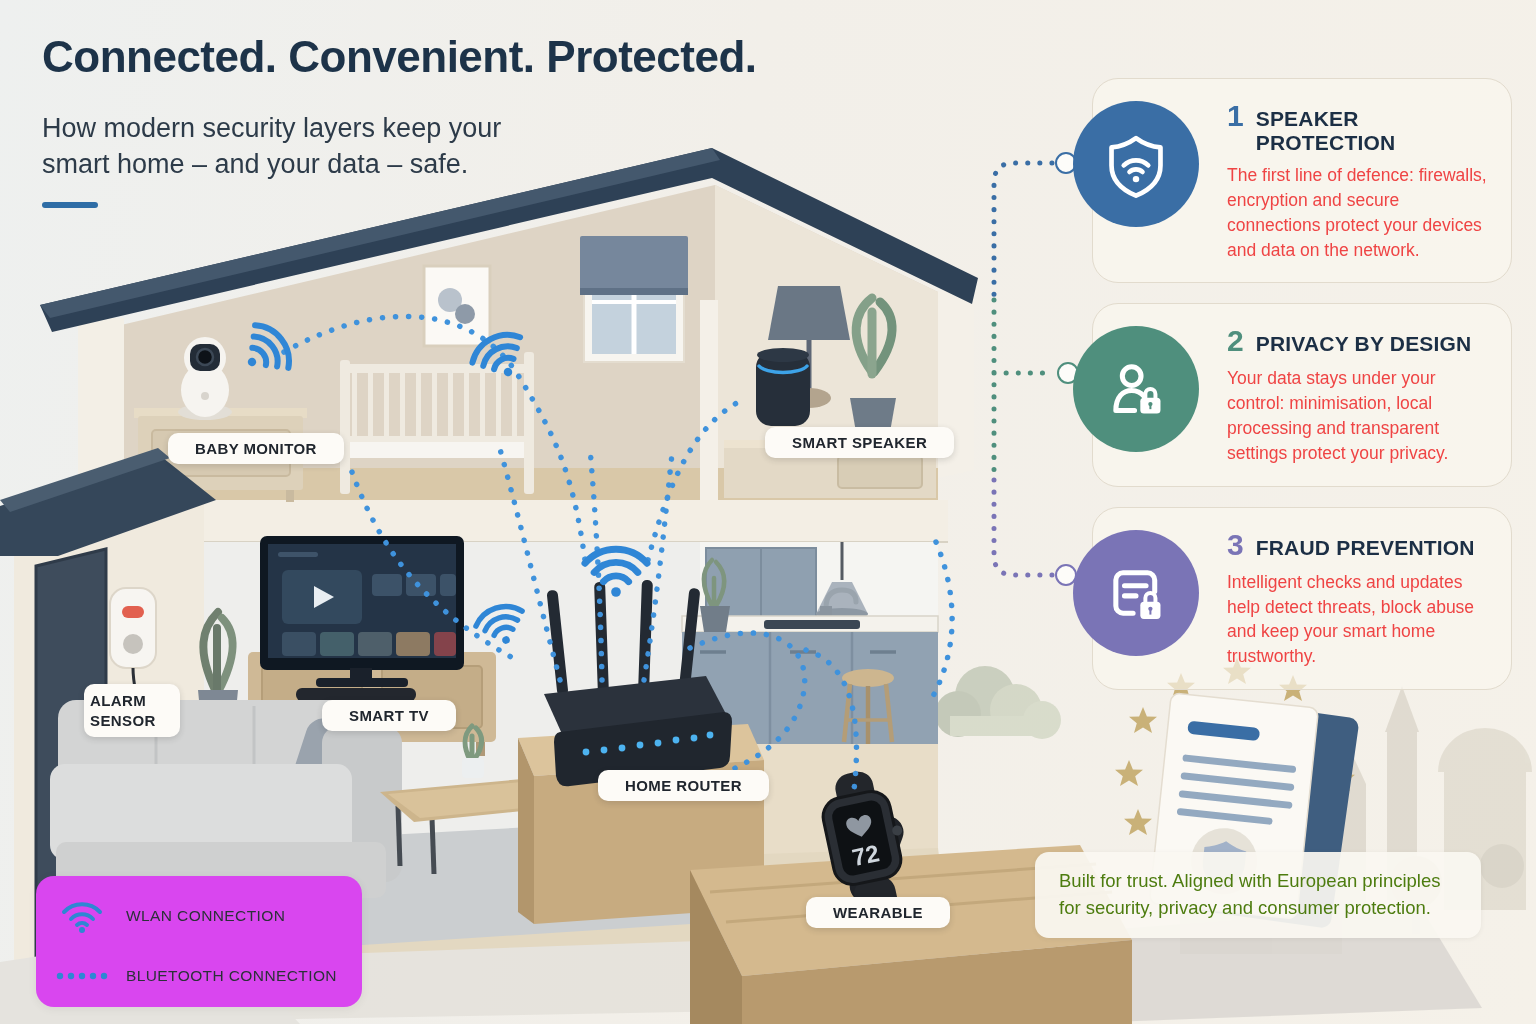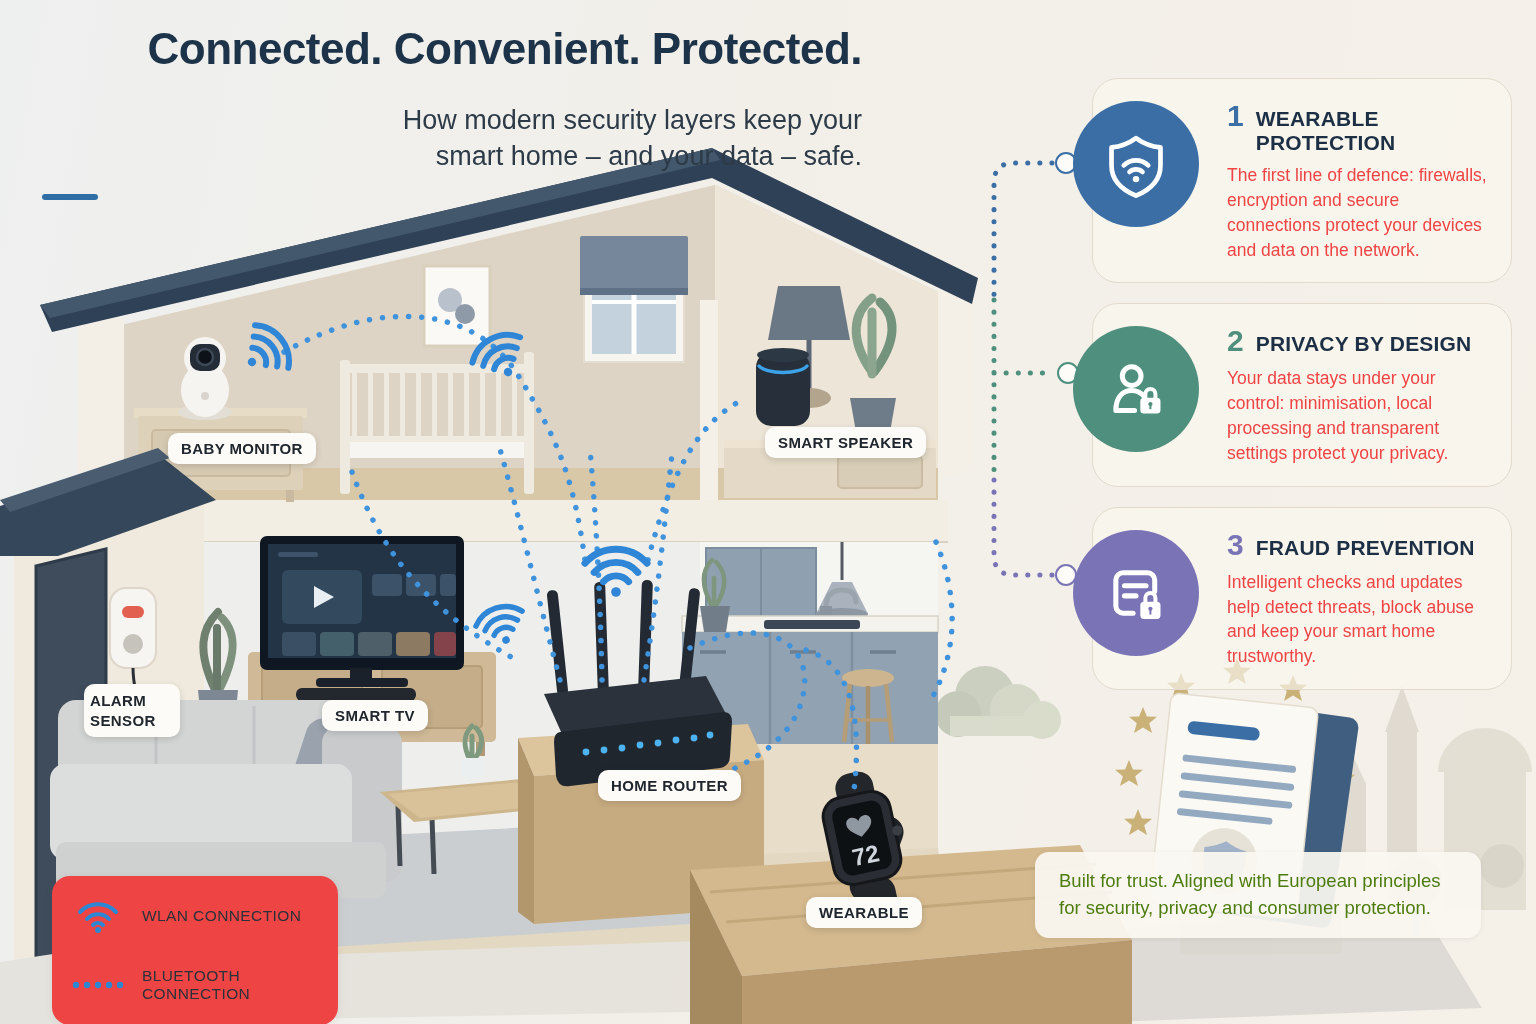--- a/index.html
+++ b/index.html
@@ -5,35 +5,35 @@
   * { margin:0; padding:0; box-sizing:border-box; }
   html,body { width:1536px; height:1024px; overflow:hidden; }
   body {
     position:relative;
     font-family:"Liberation Sans", sans-serif;
     background:linear-gradient(100deg,#eef0ef 0%,#f2efe9 45%,#f5f1e9 100%);
   }
   svg.scene { position:absolute; left:0; top:0; z-index:1; }
 
   
-  .title-block { position:absolute; left:42px; top:24px; z-index:5; width:820px;text-align:right; }
+  .title-block { position:absolute; left:42px; top:32px; z-index:5; width:820px; }
   .title-block h1 {
     font-size:44px; font-weight:700; letter-spacing:-0.5px;
     color:#1d3349;
   }
   .subtitle { margin-top:29px; font-size:27px; line-height:1.32; color:#2d3b49; font-weight:400; }
   .subtitle span { display:block; }
   .accent-bar { margin-top:20px; width:56px; height:6px; border-radius:3px; background:#2e6da6; }
 
   
   .device-label {
     position:absolute; z-index:4;
     background:#fdfbf7; color:#20262e;
     font-size:15px; font-weight:700; letter-spacing:0.4px;
-    padding:7px 13px; border-radius:10px;
+    padding:7px 27px; border-radius:10px;
     box-shadow:0 2px 6px rgba(40,40,40,.16);
     white-space:nowrap;
   }
   .device-label.wrap { white-space:normal; text-align:left; line-height:1.3; width:96px; padding:7px 6px; }
 
   
   .cards { position:absolute; left:1092px; top:78px; width:420px; z-index:5; display:flex; flex-direction:column; gap:20px; }
   .card {
     position:relative;
     border:1.5px solid #e2dbcd; border-radius:26px;
@@ -51,22 +51,22 @@
   .card-head { display:flex; align-items:baseline; gap:12px; margin-bottom:8px; }
   .card-number { font-size:30px; font-weight:800; }
   .card.c1 .card-number { color:#3a6ea5; }
   .card.c2 .card-number { color:#4f8f7d; }
   .card.c3 .card-number { color:#7a74b6; }
   .card-title { font-size:21px; font-weight:800; letter-spacing:0.2px; color:#1c2f45; }
   .card-body { font-size:17.5px; line-height:1.42; color:#ef4444; }
 
   
   .legend {
-    position:absolute; left:52px; top:876px; width:286px; z-index:5;
-    background:#ef4444; border-radius:18px; box-shadow:0 2px 8px rgba(60,60,60,.08);
+    position:absolute; left:36px; top:876px; width:326px; z-index:5;
+    background:#d946ef; border-radius:18px; box-shadow:0 2px 8px rgba(60,60,60,.08);
     padding:22px 20px;
   }
   .legend-row { display:flex; align-items:center; gap:18px; }
   .legend-row + .legend-row { margin-top:33px; }
   .legend-icon { width:52px; display:flex; justify-content:center; }
   .legend-label { font-size:15.5px; font-weight:500; letter-spacing:0.4px; color:#2b3138; }
 
   
   .trust-note {
     position:absolute; left:1028px; top:852px; width:446px; z-index:5;
@@ -453,21 +453,21 @@
     <div class="card-icon">
       <svg width="72" height="72" viewBox="0 0 100 100" fill="none" stroke="#ffffff" stroke-width="6.5" stroke-linecap="round" stroke-linejoin="round">
         <path d="M50,14 C61,22 73,26 84,27 L84,52 C84,73 69,86 50,94 C31,86 16,73 16,52 L16,27 C27,26 39,22 50,14 Z"></path>
         <path d="M33,52 A24,24 0 0 1 67,52"></path>
         <path d="M41,61 A13,13 0 0 1 59,61"></path>
         <circle cx="50" cy="71" r="4.5" fill="#ffffff" stroke="none"></circle>
       </svg>
     </div>
     <div class="card-head">
       <span class="card-number">1</span>
-      <span class="card-title">WEARABLE PROTECTION</span>
+      <span class="card-title">SPEAKER PROTECTION</span>
     </div>
     <p class="card-body">The first line of defence: firewalls, encryption and secure connections protect your devices and data on the network.</p>
   </article>
 
   <article class="card c2">
     <div class="card-icon">
       <svg width="72" height="72" viewBox="0 0 100 100" fill="none" stroke="#ffffff" stroke-width="7" stroke-linecap="round" stroke-linejoin="round">
         <circle cx="44" cy="32" r="13"></circle>
         <path d="M22,80 C22,61 32,52 44,52 C51,52 57,55 61,60 M22,80 L48,80"></path>
         <g stroke="none" fill="#ffffff">

